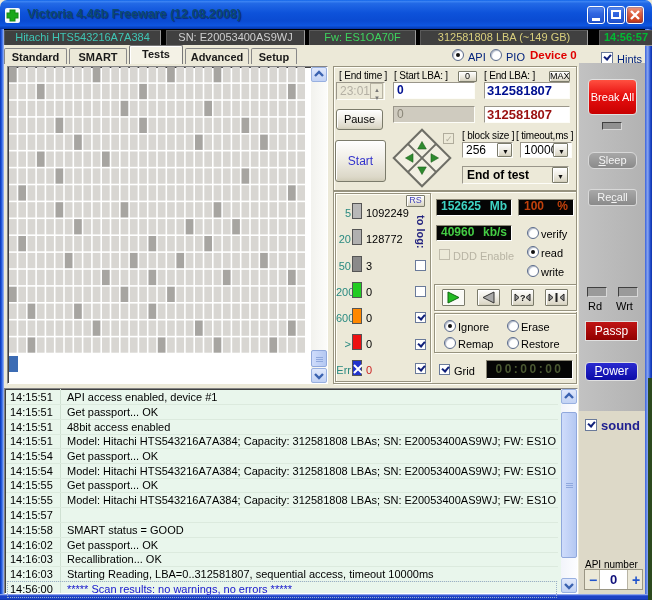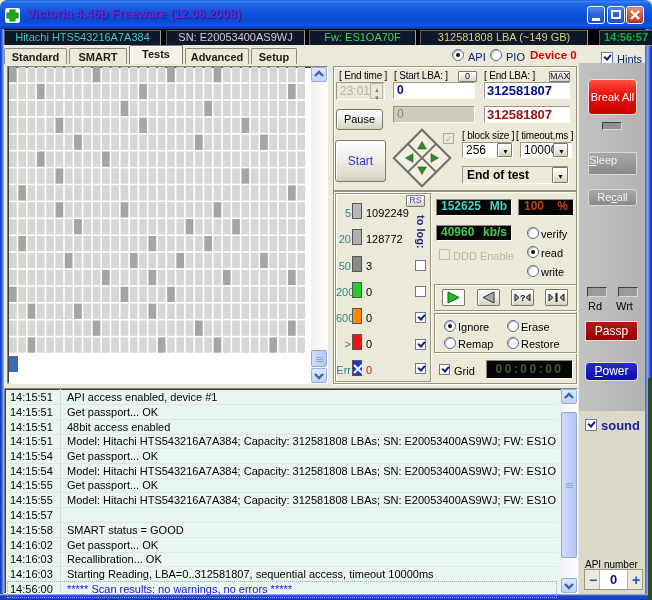--- a/index.html
+++ b/index.html
@@ -1,30 +1,30 @@
 <!DOCTYPE html>
 <html><head><meta charset="utf-8"><style>
 *{margin:0;padding:0;box-sizing:border-box}
 html,body{width:652px;height:600px;overflow:hidden}
 body{position:relative;font-family:"Liberation Sans",sans-serif;font-size:11px;background:#ece9d8;color:#000}
 .abs{position:absolute}
 
 #titlebar{left:0;top:0;width:652px;height:29px;border-radius:7px 7px 0 0;
  background:linear-gradient(180deg,#0f63e8 0%,#3a82f2 5%,#2269e6 12%,#0d52da 45%,#0a4bd2 72%,#0e55e0 88%,#0435a8 100%)}
-#title{left:27px;top:7px;color:#6d28d9;font-weight:bold;font-size:12.5px;text-shadow:1px 1px 1px #0a2a80}
+#title{left:27px;top:7px;color:#0c4a6e;font-weight:bold;font-size:12.5px;text-shadow:1px 1px 1px #0a2a80}
 .tbtn{top:6px;width:18px;height:18px;border-radius:3px;border:1px solid #fff;
  background:linear-gradient(180deg,#5a8df2 0%,#3166e0 40%,#2152ce 100%);box-shadow:inset 0 0 2px #1a41a8}
 #closeb{background:linear-gradient(180deg,#f0a088 0%,#e06848 35%,#c43411 100%)}
 .bL{left:0;top:29px;width:4px;height:571px;background:linear-gradient(90deg,#0733b2,#2a61e4 45%,#7e9ff0 85%,#b9c6ee)}
 .bR{left:645px;top:29px;width:7px;height:571px;background:linear-gradient(90deg,#3a62d8,#89a6f2 40%,#2a55d4 72%,#0b2fa8)}
 .bB{left:0;top:594px;width:652px;height:6px;background:linear-gradient(180deg,#c8d4f0 0%,#4a6ade 18%,#1c41c4 40%,#1c41c4 80%,#12339e)}
 #desktop{left:648px;top:378px;width:4px;height:222px;background:#2c4a1e}
 
 #infobar{left:4px;top:29px;width:641px;height:16px;background:#000}
-.ibox{top:30px;height:16px;background:#0f172a;border:1px solid;border-color:#5a5a5a #9a9a9a #9a9a9a #5a5a5a;
+.ibox{top:30px;height:16px;background:#404040;border:1px solid;border-color:#5a5a5a #9a9a9a #9a9a9a #5a5a5a;
  text-align:center;line-height:12px;white-space:nowrap}
 
 #tabbar{left:4px;top:45px;width:641px;height:19px;background:#ece9d8}
 .tab{top:48px;height:16px;background:#ece9d8;border:1px solid #888;border-bottom:none;
  border-radius:2px 2px 0 0;text-align:center;font-weight:bold;color:#1a1a1a;padding-top:2px}
 .tabactive{top:45px;height:19px;background:#f4f2e6;border:1px solid #777;border-bottom:none;
  box-shadow:inset 1px 1px 0 #fff;z-index:3}
 
 .sunk{border:1px solid;border-color:#848484 #fff #fff #848484;box-shadow:inset 1px 1px 0 #404040}
 .sunk2{border:1px solid;border-color:#9a968a #fdfdf8 #fdfdf8 #9a968a}
@@ -793,21 +793,21 @@
 <div class="abs radio" style="left:507px;top:337px"></div>
 <div class="abs" style="left:521px;top:338px">Restore</div>
 
 <div class="abs cb ck" style="left:439px;top:364px"></div>
 <div class="abs" style="left:454px;top:365px">Grid</div>
 <div class="abs lcd" style="left:486px;top:360px;width:87px;height:19px;color:#4a5832;font-size:12px;letter-spacing:2.5px;line-height:17px;text-align:center">00:00:00</div>
 
 <div class="abs" style="left:579px;top:63px;width:66px;height:348px;background:linear-gradient(90deg,#c2c2c2,#b2b2b2)"></div>
 <div class="abs" style="left:588px;top:79px;width:49px;height:36px;border-radius:4px;border:1px solid #e0e0e0;background:linear-gradient(180deg,#ff5040,#e81010 45%,#c80000);color:#fff;text-align:center;line-height:34px;font-size:11px;white-space:nowrap">Break All</div>
 <div class="abs" style="left:602px;top:122px;width:20px;height:8px;background:#909090;border:1px solid;border-color:#404040 #d8d8d8 #d8d8d8 #404040"></div>
-<div class="abs" style="left:588px;top:152px;width:49px;height:23px;border-radius:1px;border:1px solid #d8d8d8;background:linear-gradient(180deg,#a8a8a8,#8a8a8a);color:#f4f4f4;text-align:left;line-height:15px"><u>S</u>leep</div>
+<div class="abs" style="left:588px;top:152px;width:49px;height:17px;border-radius:6px;border:1px solid #d8d8d8;background:linear-gradient(180deg,#a8a8a8,#8a8a8a);color:#f4f4f4;text-align:center;line-height:15px"><u>S</u>leep</div>
 <div class="abs" style="left:588px;top:189px;width:49px;height:17px;border-radius:3px;border:1px solid #d8d8d8;background:linear-gradient(180deg,#a8a8a8,#8a8a8a);color:#f4f4f4;text-align:center;line-height:15px">Re<u>c</u>all</div>
 <div class="abs" style="left:587px;top:287px;width:20px;height:10px;background:#9a9a9a;border:1px solid;border-color:#404040 #d8d8d8 #d8d8d8 #404040"></div>
 <div class="abs" style="left:618px;top:287px;width:20px;height:10px;background:#9a9a9a;border:1px solid;border-color:#404040 #d8d8d8 #d8d8d8 #404040"></div>
 <div class="abs" style="left:588px;top:300px">Rd</div>
 <div class="abs" style="left:616px;top:300px">Wrt</div>
 <div class="abs" style="left:585px;top:321px;width:53px;height:20px;border-radius:0;border:1px solid #e0e0e0;background:linear-gradient(180deg,#c01414,#920000);color:#fff;text-align:center;line-height:18px;font-size:12px">Passp</div>
 <div class="abs" style="left:585px;top:362px;width:53px;height:19px;border-radius:4px;border:1px solid #e0e0e0;background:linear-gradient(180deg,#2a2ad0,#0d0da8);color:#fff;text-align:center;line-height:17px;font-size:12px"><u>P</u>ower</div>
 
 <div class="abs" style="left:579px;top:411px;width:66px;height:183px;background:#ddd9c8"></div>
 <div class="abs cb ck" style="left:585px;top:419px;width:12px;height:12px"></div>

